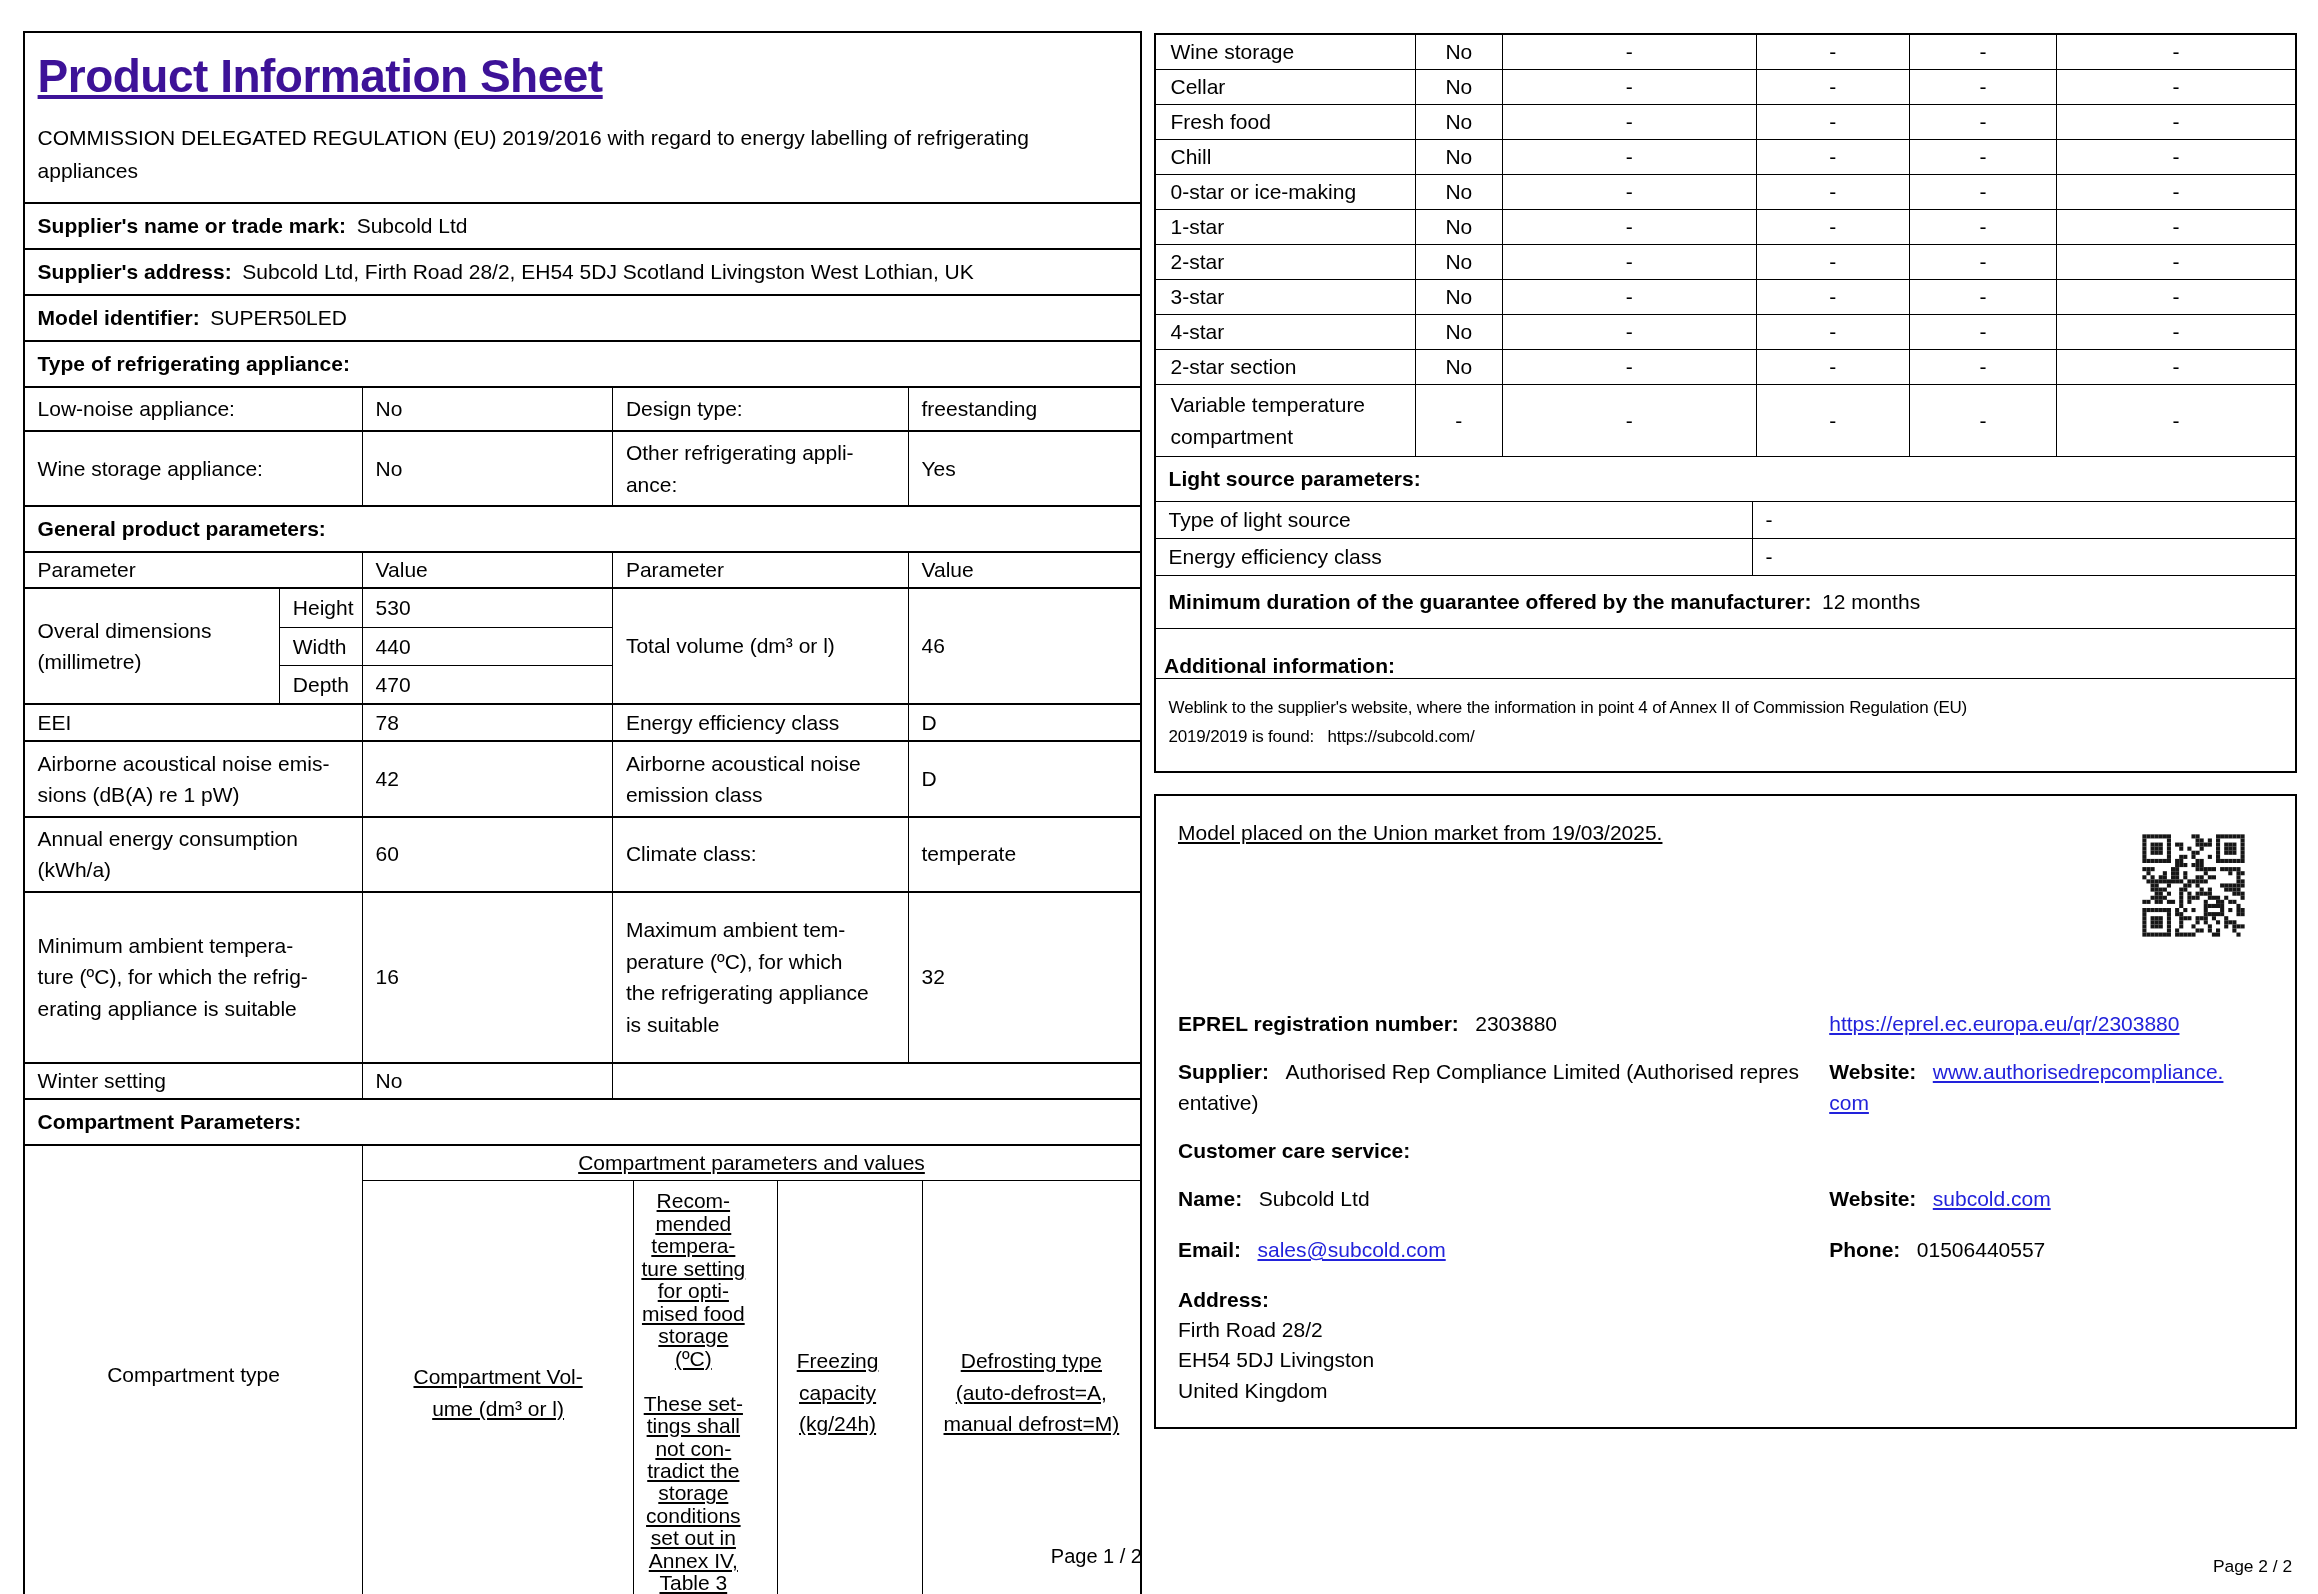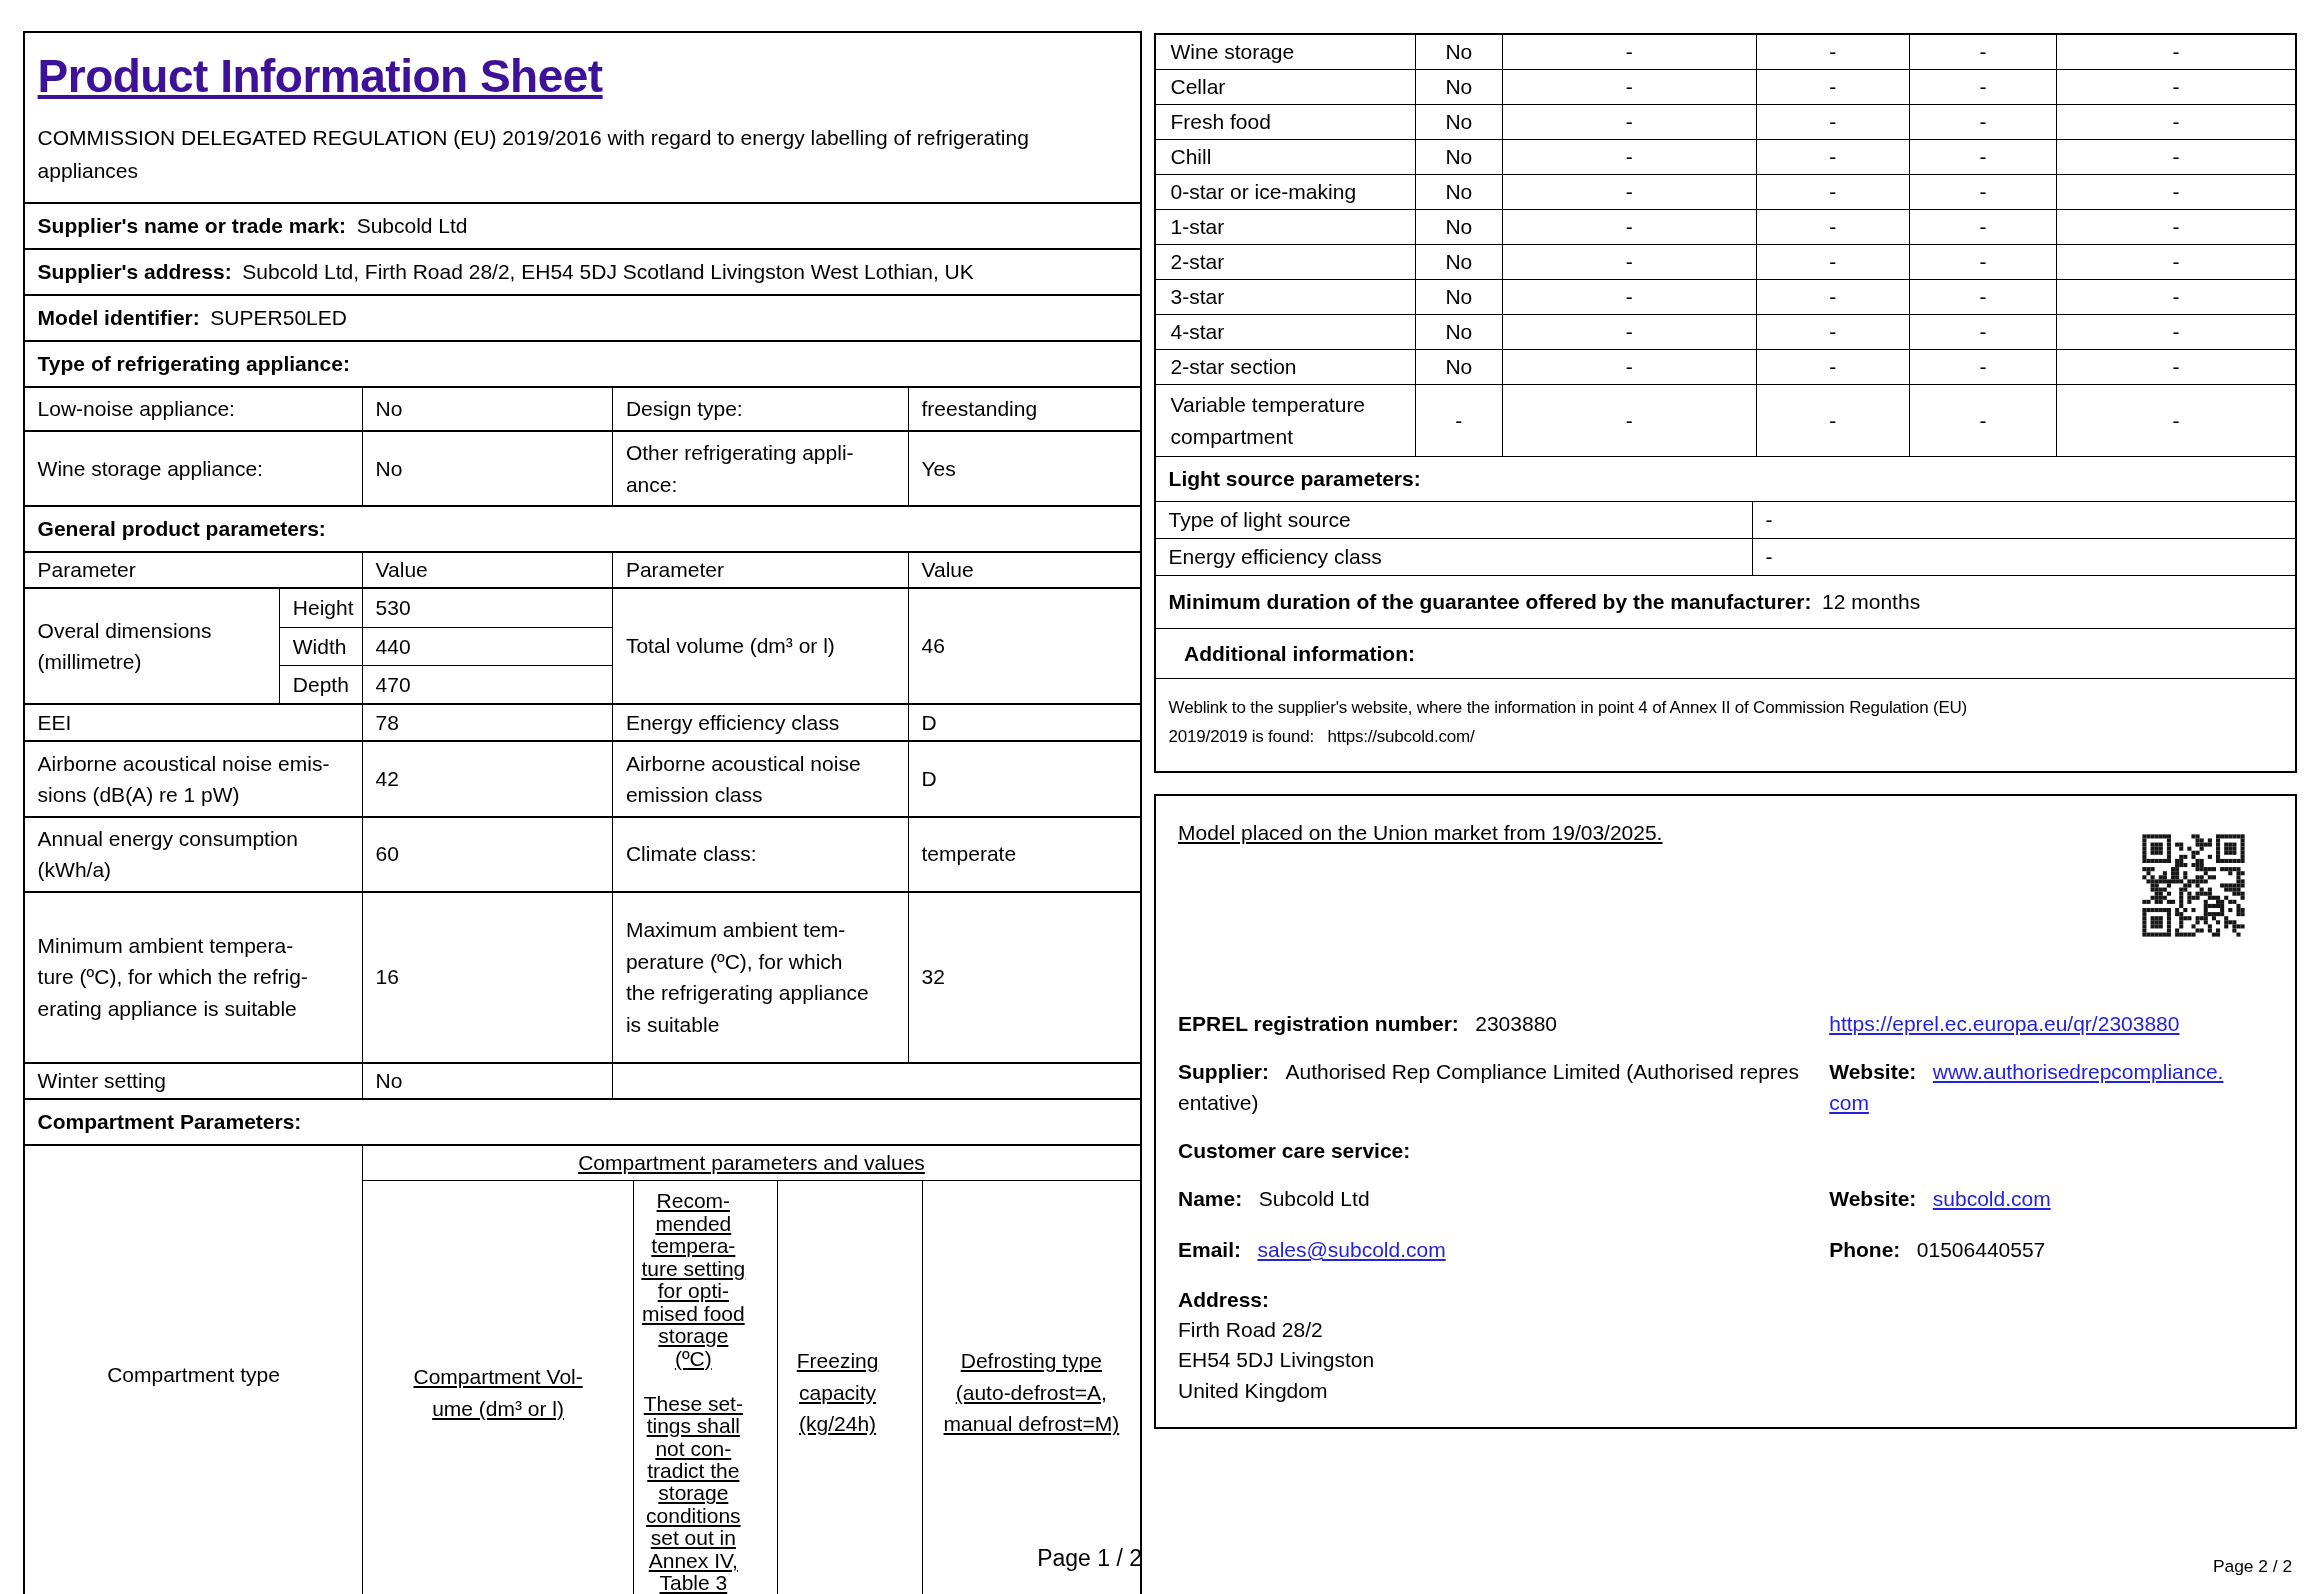--- a/index.html
+++ b/index.html
@@ -58,34 +58,34 @@
 
   .crow{display:grid;grid-template-columns:538fr 180fr 528fr 318fr 306fr 496fr;min-height:34px;}
   .crow > *{display:flex;align-items:center;justify-content:center;text-align:center;padding:3.9px 2.9px;box-sizing:border-box;}
   .crow > *:first-child{justify-content:flex-start;text-align:left;padding-left:14.5px;}
   .crow > * + *{border-left:1.4px solid #000;}
 
   .lrow{display:grid;grid-template-columns:1238fr 1128fr;min-height:36px;}
   .lrow > *{display:flex;align-items:center;padding:0 12.6px;box-sizing:border-box;}
   .lrow > * + *{border-left:1.4px solid #000;}
   .grow{min-height:52px;display:flex;align-items:center;padding:0 12.6px;}
-  .arow{min-height:49px;display:flex;align-items:center;padding:0 28px;font-weight:bold;}
+  .arow{min-height:49px;display:flex;align-items:flex-end;padding:0 8px;font-weight:bold;}
   .wrow{padding:13.5px 12.6px 19.3px;font-size:17px;letter-spacing:-0.2px;line-height:1.75;}
 
   .cbox{border:2.4px solid #000;margin-top:21px;min-height:587px;position:relative;
         padding:21px 22px;box-sizing:border-box;line-height:1.5;}
   .qr{position:absolute;top:22px;right:34px;}
   .btwo{display:grid;grid-template-columns:59fr 41fr;column-gap:12.6px;align-items:start;}
   .mb-model{margin-bottom:159px;text-decoration:underline;}
   .mb-l{margin-bottom:16.4px;}
   .mb-m{margin-bottom:19.3px;}
   a.link,.link{color:var(--link-color,#2222DB);text-decoration:underline;cursor:pointer;}
   .addr{line-height:1.45;}
 
-  .foot{position:absolute;font-size:23px;}
+  .foot{position:absolute;font-size:20px;}
   #f1{top:1514px;right:0;}
   #f2{top:1523px;right:4.8px;font-size:17.4px;}
 </style>
 </head>
 <body>
 
 <div class="sheet">
 
   <section class="page" id="p1">
     <div class="box">

